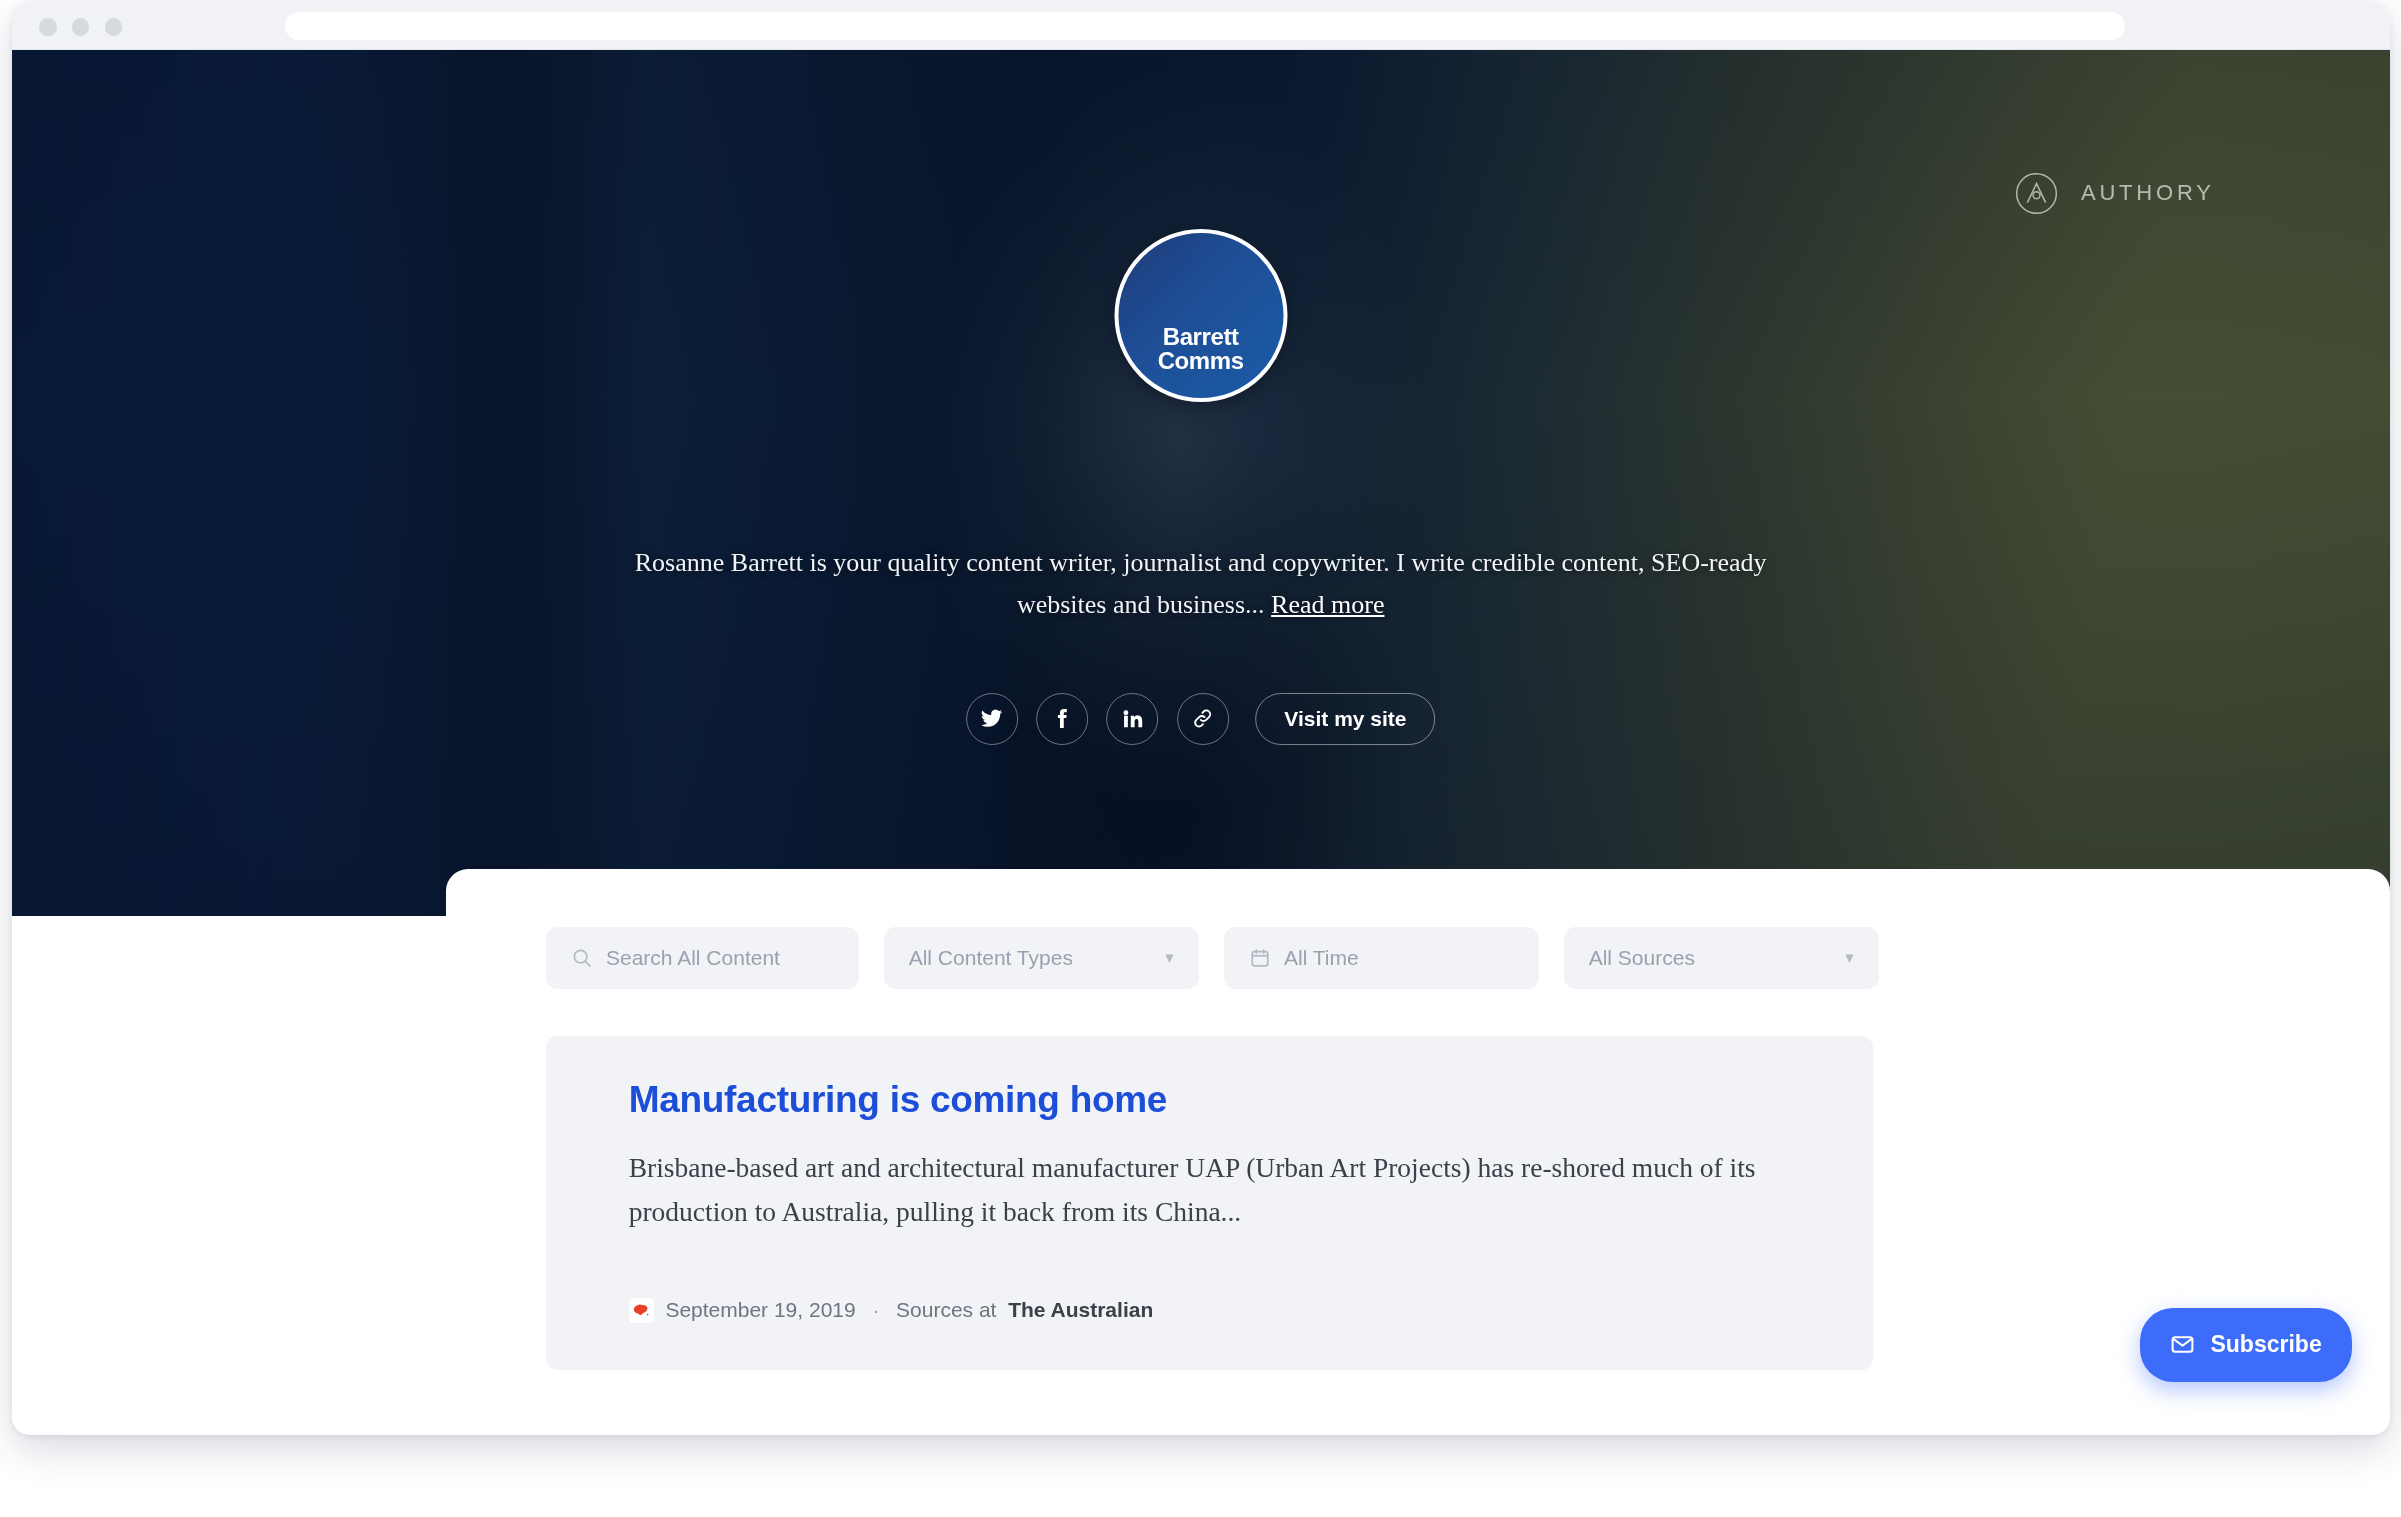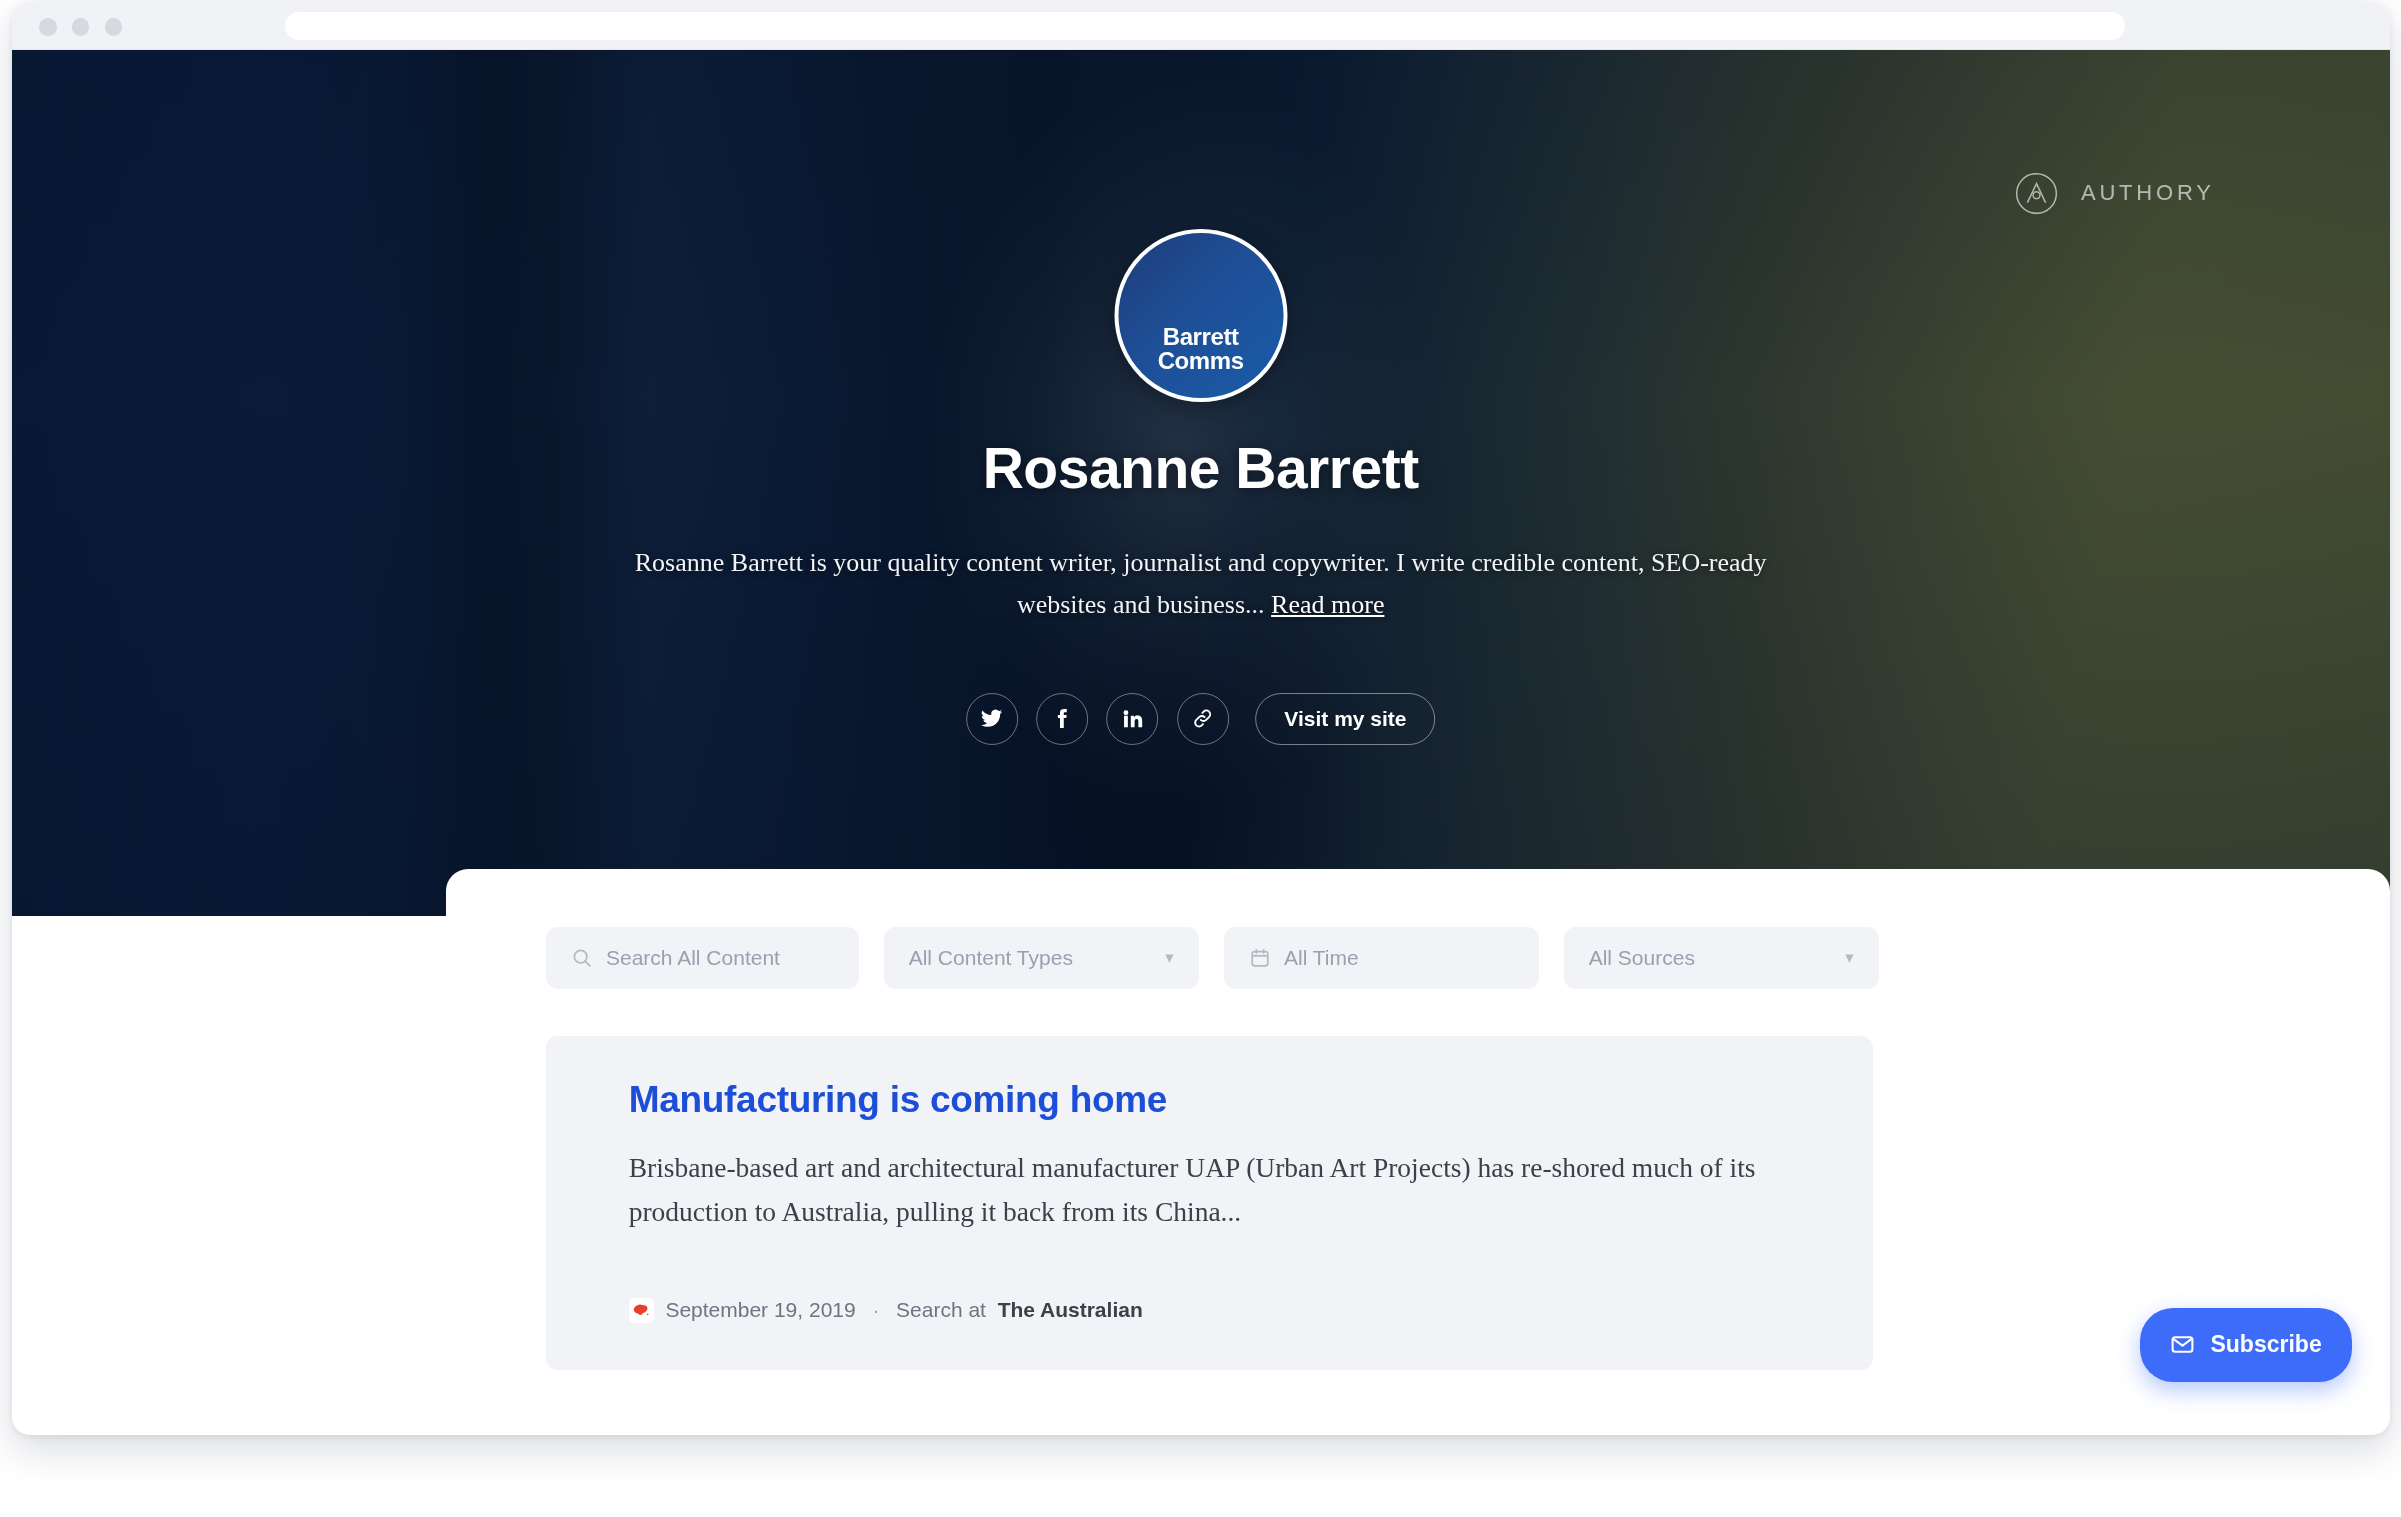--- a/index.html
+++ b/index.html
@@ -275,21 +275,20 @@
         <circle cx="26" cy="28" r="4.2" fill="none" stroke="#ffffff" stroke-width="1.8"></circle>
       </svg>
       <span id="authory-wordmark">AUTHORY</span>
     </div>
 
     <div id="avatar">
       <div id="avatar-logo-text">Barrett
 Comms</div>
     </div>
 
-    <h1 id="profile-name">Rosanne Barrett</h1>
 
     <p id="profile-bio">
       <span>Rosanne Barrett is your quality content writer, journalist and copywriter. I write credible content, SEO-ready websites and business...</span>
       <span id="bio-readmore">Read more</span>
     </p>
 
     <div id="social-row">
       <div class="social-pill">
         <svg width="23" height="23" viewBox="0 0 24 24">
           <path d="M23 4.9a8.9 8.9 0 0 1-2.6.72 4.55 4.55 0 0 0 2-2.5 9.1 9.1 0 0 1-2.88 1.1A4.53 4.53 0 0 0 11.7 8.3a12.86 12.86 0 0 1-9.33-4.73 4.53 4.53 0 0 0 1.4 6.05 4.5 4.5 0 0 1-2.05-.57v.06a4.53 4.53 0 0 0 3.63 4.44 4.56 4.56 0 0 1-2.04.08 4.54 4.54 0 0 0 4.23 3.15A9.1 9.1 0 0 1 1 18.66a12.82 12.82 0 0 0 6.95 2.04c8.35 0 12.91-6.91 12.91-12.9 0-.2 0-.39-.01-.58A9.2 9.2 0 0 0 23 4.9z"></path>
@@ -361,21 +360,21 @@
       <div id="article-excerpt">Brisbane-based art and architectural manufacturer UAP (Urban Art Projects) has re-shored much of its production to Australia, pulling it back from its China...</div>
       <div id="article-meta">
         <span id="source-favicon">
           <svg width="20" height="16.7" viewBox="0 0 24 20">
             <path fill="#e8402a" d="M5.2 5.4c1.6-1.4 3.4-2.2 5.4-2.4 1.1-.1 2 .4 3 .6 1.3.3 2.6.1 3.8.6 1.3.5 2.1 1.7 2.3 3 .2 1.4-.4 2.7-1.3 3.7-.8.9-1.9 1.4-3 1.9-.9.4-1.6 1-2.2 1.8-.5.7-1.3 1-2.1.9-1-.1-1.7-.8-2.5-1.3-.9-.6-2-.8-2.9-1.4C4.5 12 3.6 10.9 3.4 9.5c-.2-1.6.5-3.1 1.8-4.1z"></path>
             <path fill="#e8402a" d="M19.6 14.3c.5-.3 1.1-.1 1.3.4.2.5-.1 1.1-.6 1.2-.5.2-1.1-.1-1.2-.6-.2-.4 0-.9.5-1z"></path>
           </svg>
         </span>
         <span>September 19, 2019</span>
         <span id="meta-dot">·</span>
-        <span>Search at</span>
+        <span>Sources at</span>
         <span id="meta-source-name">The Australian</span>
       </div>
     </div>
 
     <div id="subscribe-btn">
       <svg width="25" height="25" viewBox="0 0 24 24">
         <rect x="2.5" y="5" width="19" height="14" rx="2.4" fill="none" stroke="#ffffff" stroke-width="2"></rect>
         <path d="M3.2 6.6 12 13.1l8.8-6.5" fill="none" stroke="#ffffff" stroke-width="2" stroke-linecap="round" stroke-linejoin="round"></path>
       </svg>
       <span>Subscribe</span>

